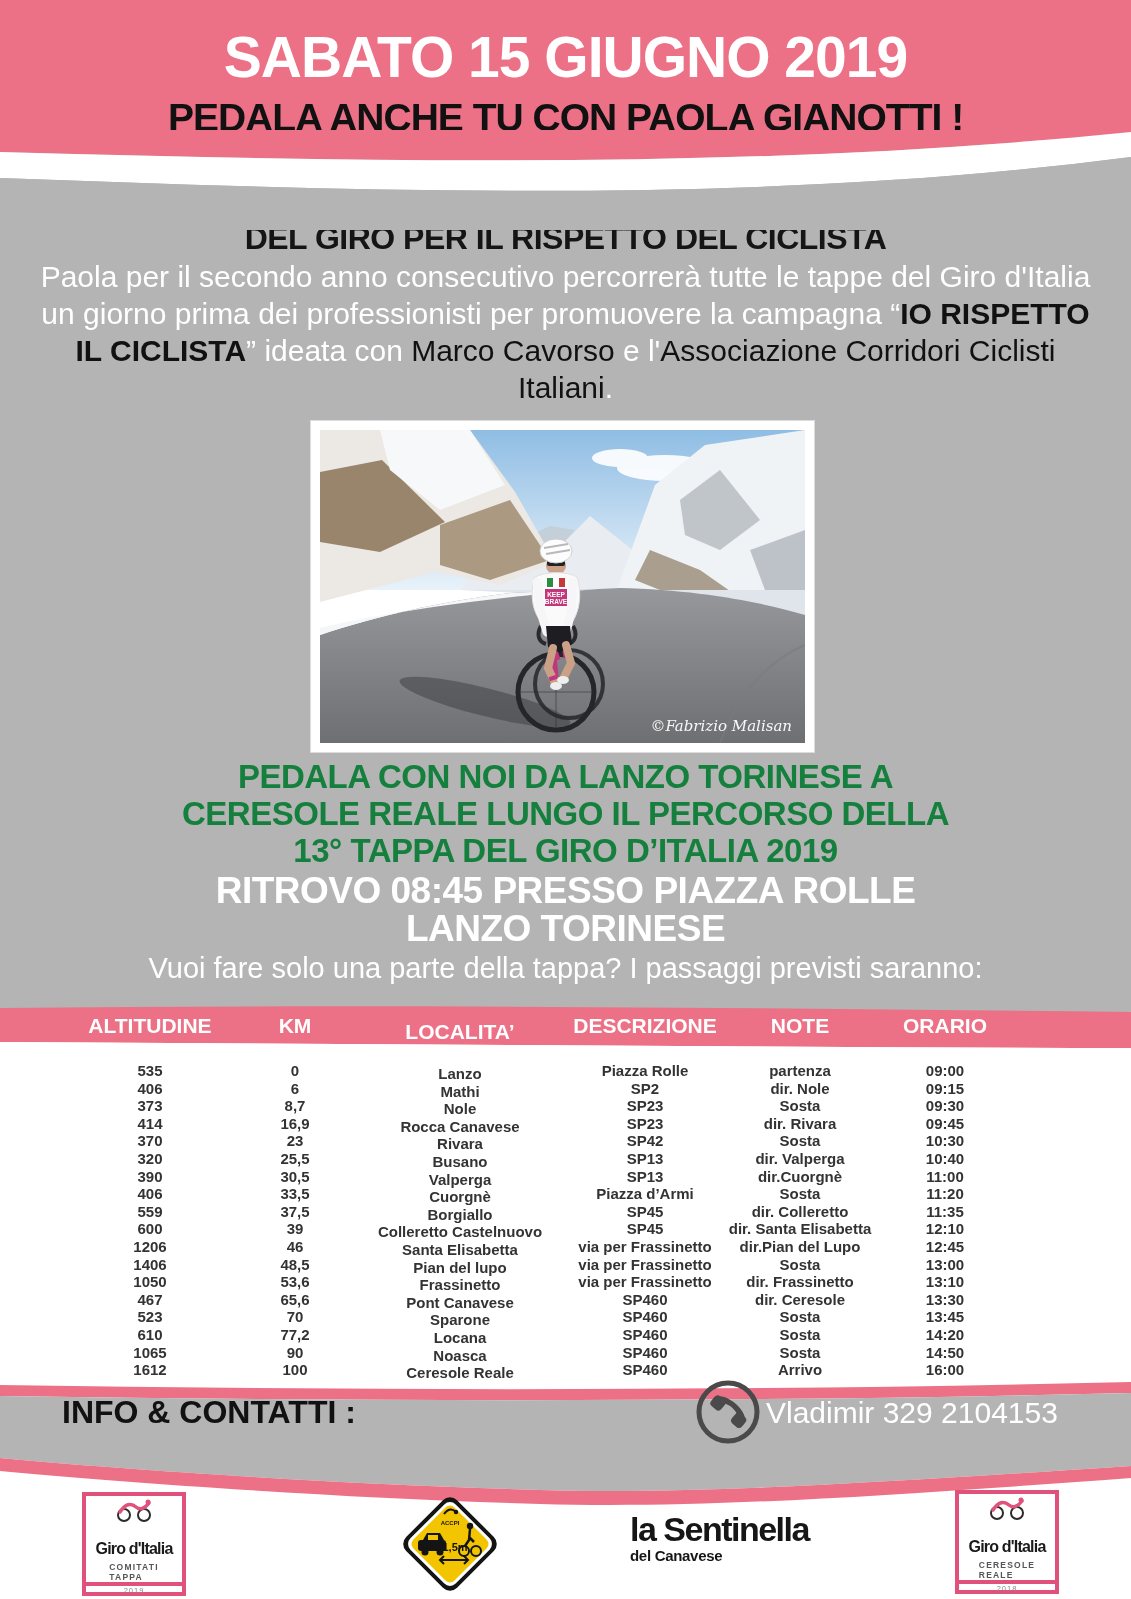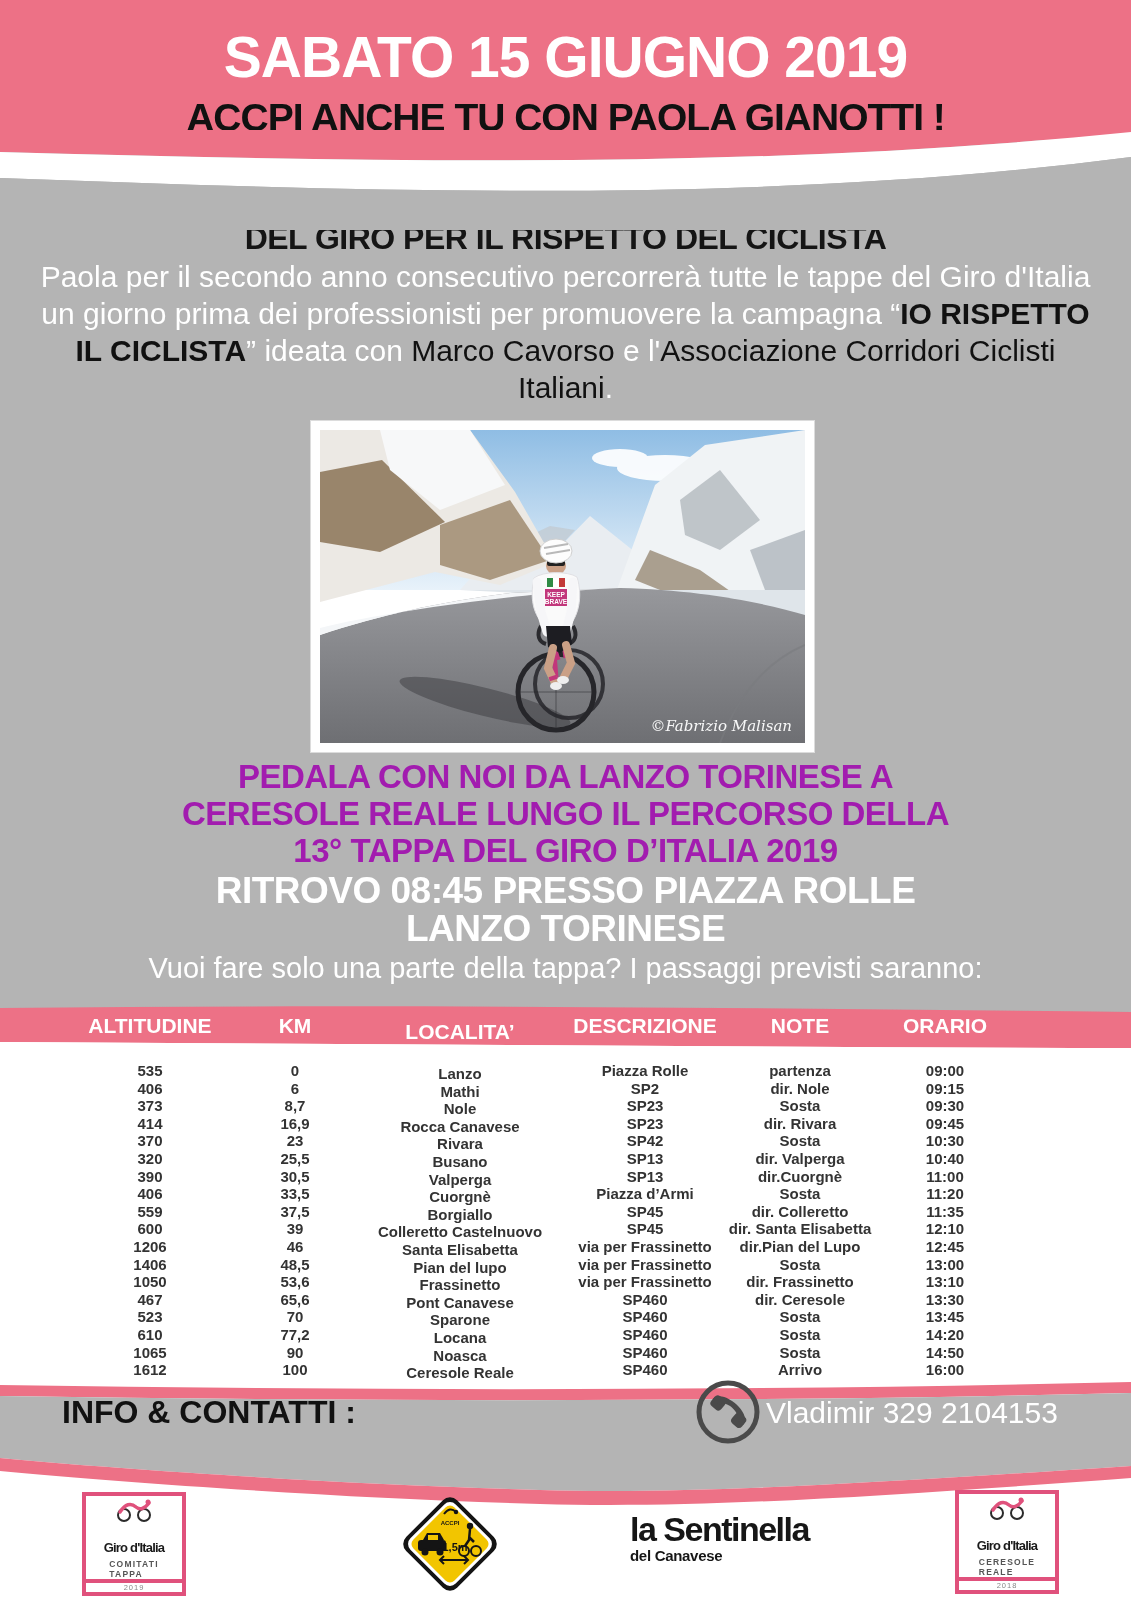--- a/index.html
+++ b/index.html
@@ -18,21 +18,21 @@
   .intro-headline{top:186px;left:0;width:1131px;text-align:center;color:#151515;
                   font-size:32px;font-weight:800;line-height:35px;letter-spacing:-0.5px;}
   .intro-para{top:258px;left:35px;width:1061px;text-align:center;color:#ffffff;
               font-size:30px;font-weight:400;line-height:37px;}
   .intro-para b{color:#111111;font-weight:800;}
   .intro-para .dk{color:#111111;font-weight:400;}
   
   .photo-frame{top:420px;left:310px;width:485px;height:313px;background:#ffffff;
                padding:10px;box-shadow:0 0 0 1px #dcdcdc inset;}
   
-  .ride-headline{top:758px;left:0;width:1131px;text-align:center;color:#a21caf;
+  .ride-headline{top:758px;left:0;width:1131px;text-align:center;color:#15803d;
                  font-size:33px;font-weight:800;line-height:37px;letter-spacing:-0.5px;}
   .meeting{top:872px;left:0;width:1131px;text-align:center;color:#ffffff;
            font-size:37px;font-weight:800;line-height:38px;letter-spacing:-0.5px;}
   .note-line{top:952px;left:0;width:1131px;text-align:center;color:#ffffff;
              font-size:29px;font-weight:400;}
   .preline{white-space:pre-line;}
   
   .white-table{top:1050px;left:0;width:1131px;height:340px;background:#ffffff;}
   .thead-row{top:1014px;left:60px;width:1000px;display:flex;z-index:6;}
   .thead-row .th{color:#ffffff;font-size:21px;font-weight:700;text-align:center;letter-spacing:0;}
@@ -44,38 +44,38 @@
   
   .info-label{top:1394px;left:62px;color:#111111;font-size:32px;font-weight:800;z-index:7;}
   .phone-wrap{top:1378px;left:694px;z-index:7;}
   .phone-number{top:1396px;left:766px;color:#ffffff;font-size:30px;font-weight:400;z-index:7;}
   
   .giro-box{width:96px;height:96px;border:4px solid #e0517c;background:#ffffff;
             display:flex;flex-direction:column;z-index:8;}
   .giro-left{top:1492px;left:82px;}
   .giro-right{top:1490px;left:955px;}
   .giro-main{flex:1;display:flex;flex-direction:column;align-items:center;justify-content:center;padding-top:2px;}
-  .giro-brand{font-size:13px;font-weight:800;color:#1a1a1a;letter-spacing:-0.8px;margin-top:18px;}
+  .giro-brand{font-size:16px;font-weight:800;color:#1a1a1a;letter-spacing:-0.8px;margin-top:18px;}
   .giro-sub{font-size:8.5px;font-weight:700;color:#555555;letter-spacing:1.2px;line-height:10px;
             margin-top:4px;}
   .giro-year{border-top:4px solid #e0517c;height:14px;display:flex;align-items:center;justify-content:center;
              font-size:7.5px;color:#888888;letter-spacing:1px;}
   .sign-wrap{top:1492px;left:398px;z-index:8;}
   .sentinella{top:1512px;left:630px;width:260px;z-index:8;}
   .sent-1{font-size:34px;font-weight:800;color:#161616;letter-spacing:-1.5px;line-height:34px;}
   .sent-2{font-size:15px;font-weight:700;color:#161616;letter-spacing:-0.3px;margin-top:1px;}
 </style>
 </head>
 <body>
 
 <div class="poster">
 
   <div class="abs pink-top"></div>
   <div class="abs main-title">SABATO 15 GIUGNO 2019</div>
-  <div class="abs sub-title">ACCPI ANCHE TU CON PAOLA GIANOTTI !</div>
+  <div class="abs sub-title">PEDALA ANCHE TU CON PAOLA GIANOTTI !</div>
 
   <div class="abs gray-main"></div>
 
   <svg class="abs wave-svg" style="top:130px;height:100px;z-index:2;" viewBox="0 0 1131 100" preserveAspectRatio="none">
     <path fill="#ed7186" d="M0,0 L1131,0 L1131,2 C760,40 380,32 0,22 Z"></path>
     <path fill="#ffffff" d="M0,22 C380,32 760,40 1131,2 L1131,27 C760,75 380,62 0,48 Z"></path>
     <path fill="#b4b4b4" d="M0,48 C380,62 760,75 1131,27 L1131,100 L0,100 Z"></path>
   </svg>
 
   <div class="abs intro-headline preline">PEDALA ANCHE TU CON PAOLA GIANOTTI LA TAPPA

